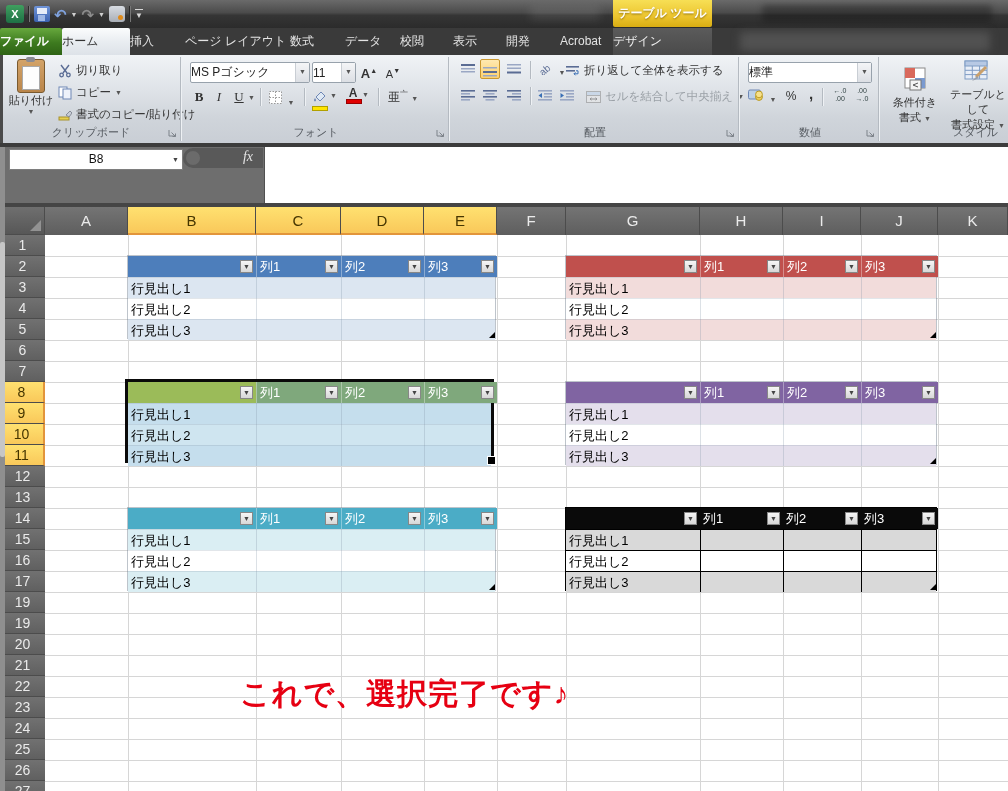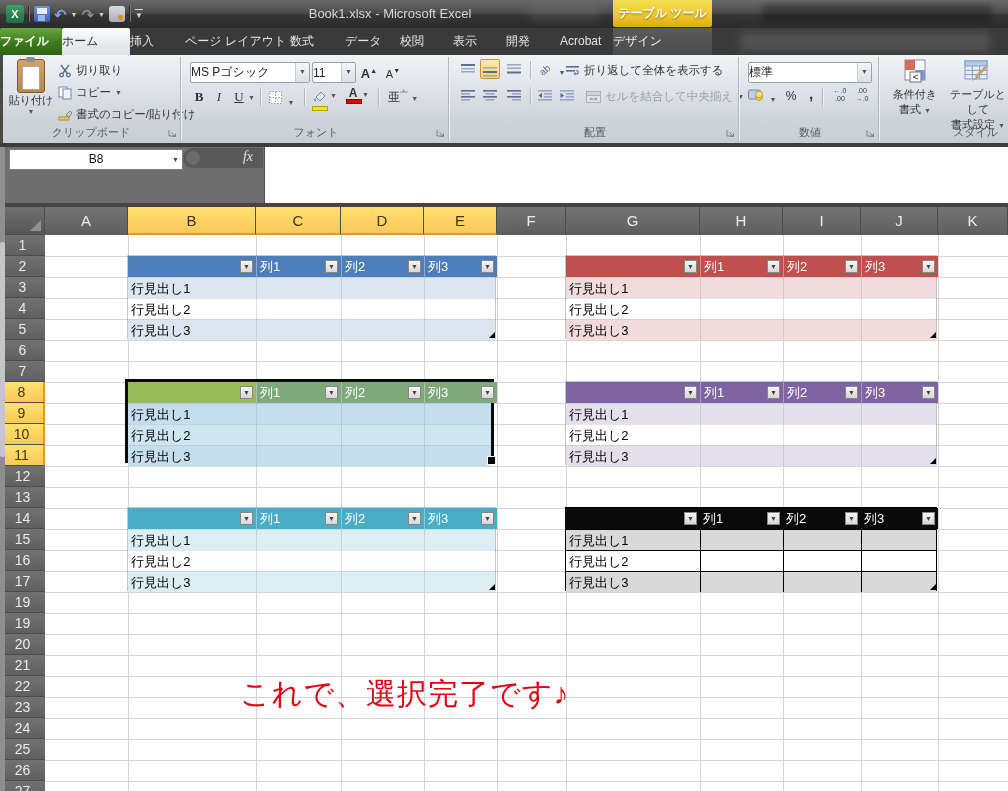--- a/index.html
+++ b/index.html
@@ -100,42 +100,41 @@
   .t-hlabel{position:absolute;left:3px;top:0;font-size:13px;color:#fff;line-height:21px;}
   .t-dlabel{position:absolute;left:3px;top:0;font-size:13px;color:#000;line-height:21px;}
   .tdrop{position:absolute;top:4px;width:13px;height:13px;background:linear-gradient(#f6f6f6,#d7d7d7);
     border:1px solid #878787;box-sizing:border-box;text-align:center;line-height:11px;font-size:7px;color:#444;}
   .notch{position:absolute;right:0;bottom:0;width:0;height:0;border-bottom:6px solid #000;border-left:6px solid transparent;}
   .fillhandle{position:absolute;right:-5px;bottom:-5px;width:7px;height:7px;background:#000;border:1px solid #fff;}
 
   
   .left-strip{position:absolute;left:0;top:147px;width:5px;height:644px;background:#8f8f8f;}
   .left-thumb{position:absolute;left:0;top:95px;width:5px;height:215px;background:#c6c6c6;border-radius:2px;}
-  .caption{position:absolute;left:240px;top:674px;font-size:30px;font-weight:normal;letter-spacing:1px;white-space:nowrap;}
+  .caption{position:absolute;left:240px;top:674px;font-size:30px;font-weight:bold;letter-spacing:1px;white-space:nowrap;}
   .icv{display:inline-block;vertical-align:middle;}
 </style>
 </head>
 <body>
 
 <div class="stage">
 
   <div class="titlebar">
     <div class="qat">
       <span class="excel-ic icv">X</span>
       <span class="qat-sep"></span>
       <span class="save-ic icv"></span>
       <span class="undo-ic icv">↶</span>
         <span class="mini-dd">▼</span>
       <span class="redo-ic icv">↷</span>
         <span class="mini-dd">▼</span>
       <span class="prev-ic icv"></span>
       <span class="qat-sep"></span>
       <span class="qat-more">▼</span>
     </div>
-    <div class="win-title">Book1.xlsx - Microsoft Excel</div>
     <div class="blur2"></div>
     <div class="ctx-tool">テーブル ツール</div>
     <div class="blur1"></div>
   </div>
 
   <div class="tabrow" id="tabrow">
     <div class="blur3"></div>
   <div class="tab file" style="left: 0px; width: 62px;">ファイル</div>
       <div class="tab sel" style="left: 62px; width: 68px;">ホーム</div>
       <div class="tab" style="left: 130px; width: 55px;">挿入</div>
@@ -355,21 +354,21 @@
       <div class="abs" style="left:112px;top:32px;width:20px;font-size:7px;color:#344;line-height:8px;text-align:center;">.00<br>→.0</div>
       <div class="glabel">数値</div>
       <svg class="launcher" style="right:4px;" viewBox="0 0 11 11">
           <path d="M2 2 v6 h6" stroke="#7d838a" fill="none"></path>
           <path d="M4.5 4.5 l4 4 M8.5 5.5 v3 h-3" stroke="#7d838a" fill="none"></path>
         </svg>
       <div class="gsep" style="right:0;"></div>
     </div>
 
     <div class="group" style="left:880px;width:128px;">
-      <div class="bigbtn" style="left:6px;top:4px;width:58px;height:70px;">
+      <div class="bigbtn" style="left:6px;top:12px;width:58px;height:70px;">
         <svg width="26" height="26">
             <rect x="3" y="1" width="20" height="20" fill="#fff" stroke="#8a8a8a"></rect>
             <rect x="3" y="1" width="10" height="10" fill="#d9695c"></rect>
             <rect x="13" y="11" width="10" height="10" fill="#7a9ad0"></rect>
             <rect x="8" y="13" width="11" height="10" fill="#f4f4f4" stroke="#777"></rect>
             <path d="M16 16 l-5 2 l5 2" stroke="#555" fill="none"></path>
           </svg>
         <div>条件付き</div>
         <div><span>書式</span> <span class="ddv">▼</span></div>
       </div>

